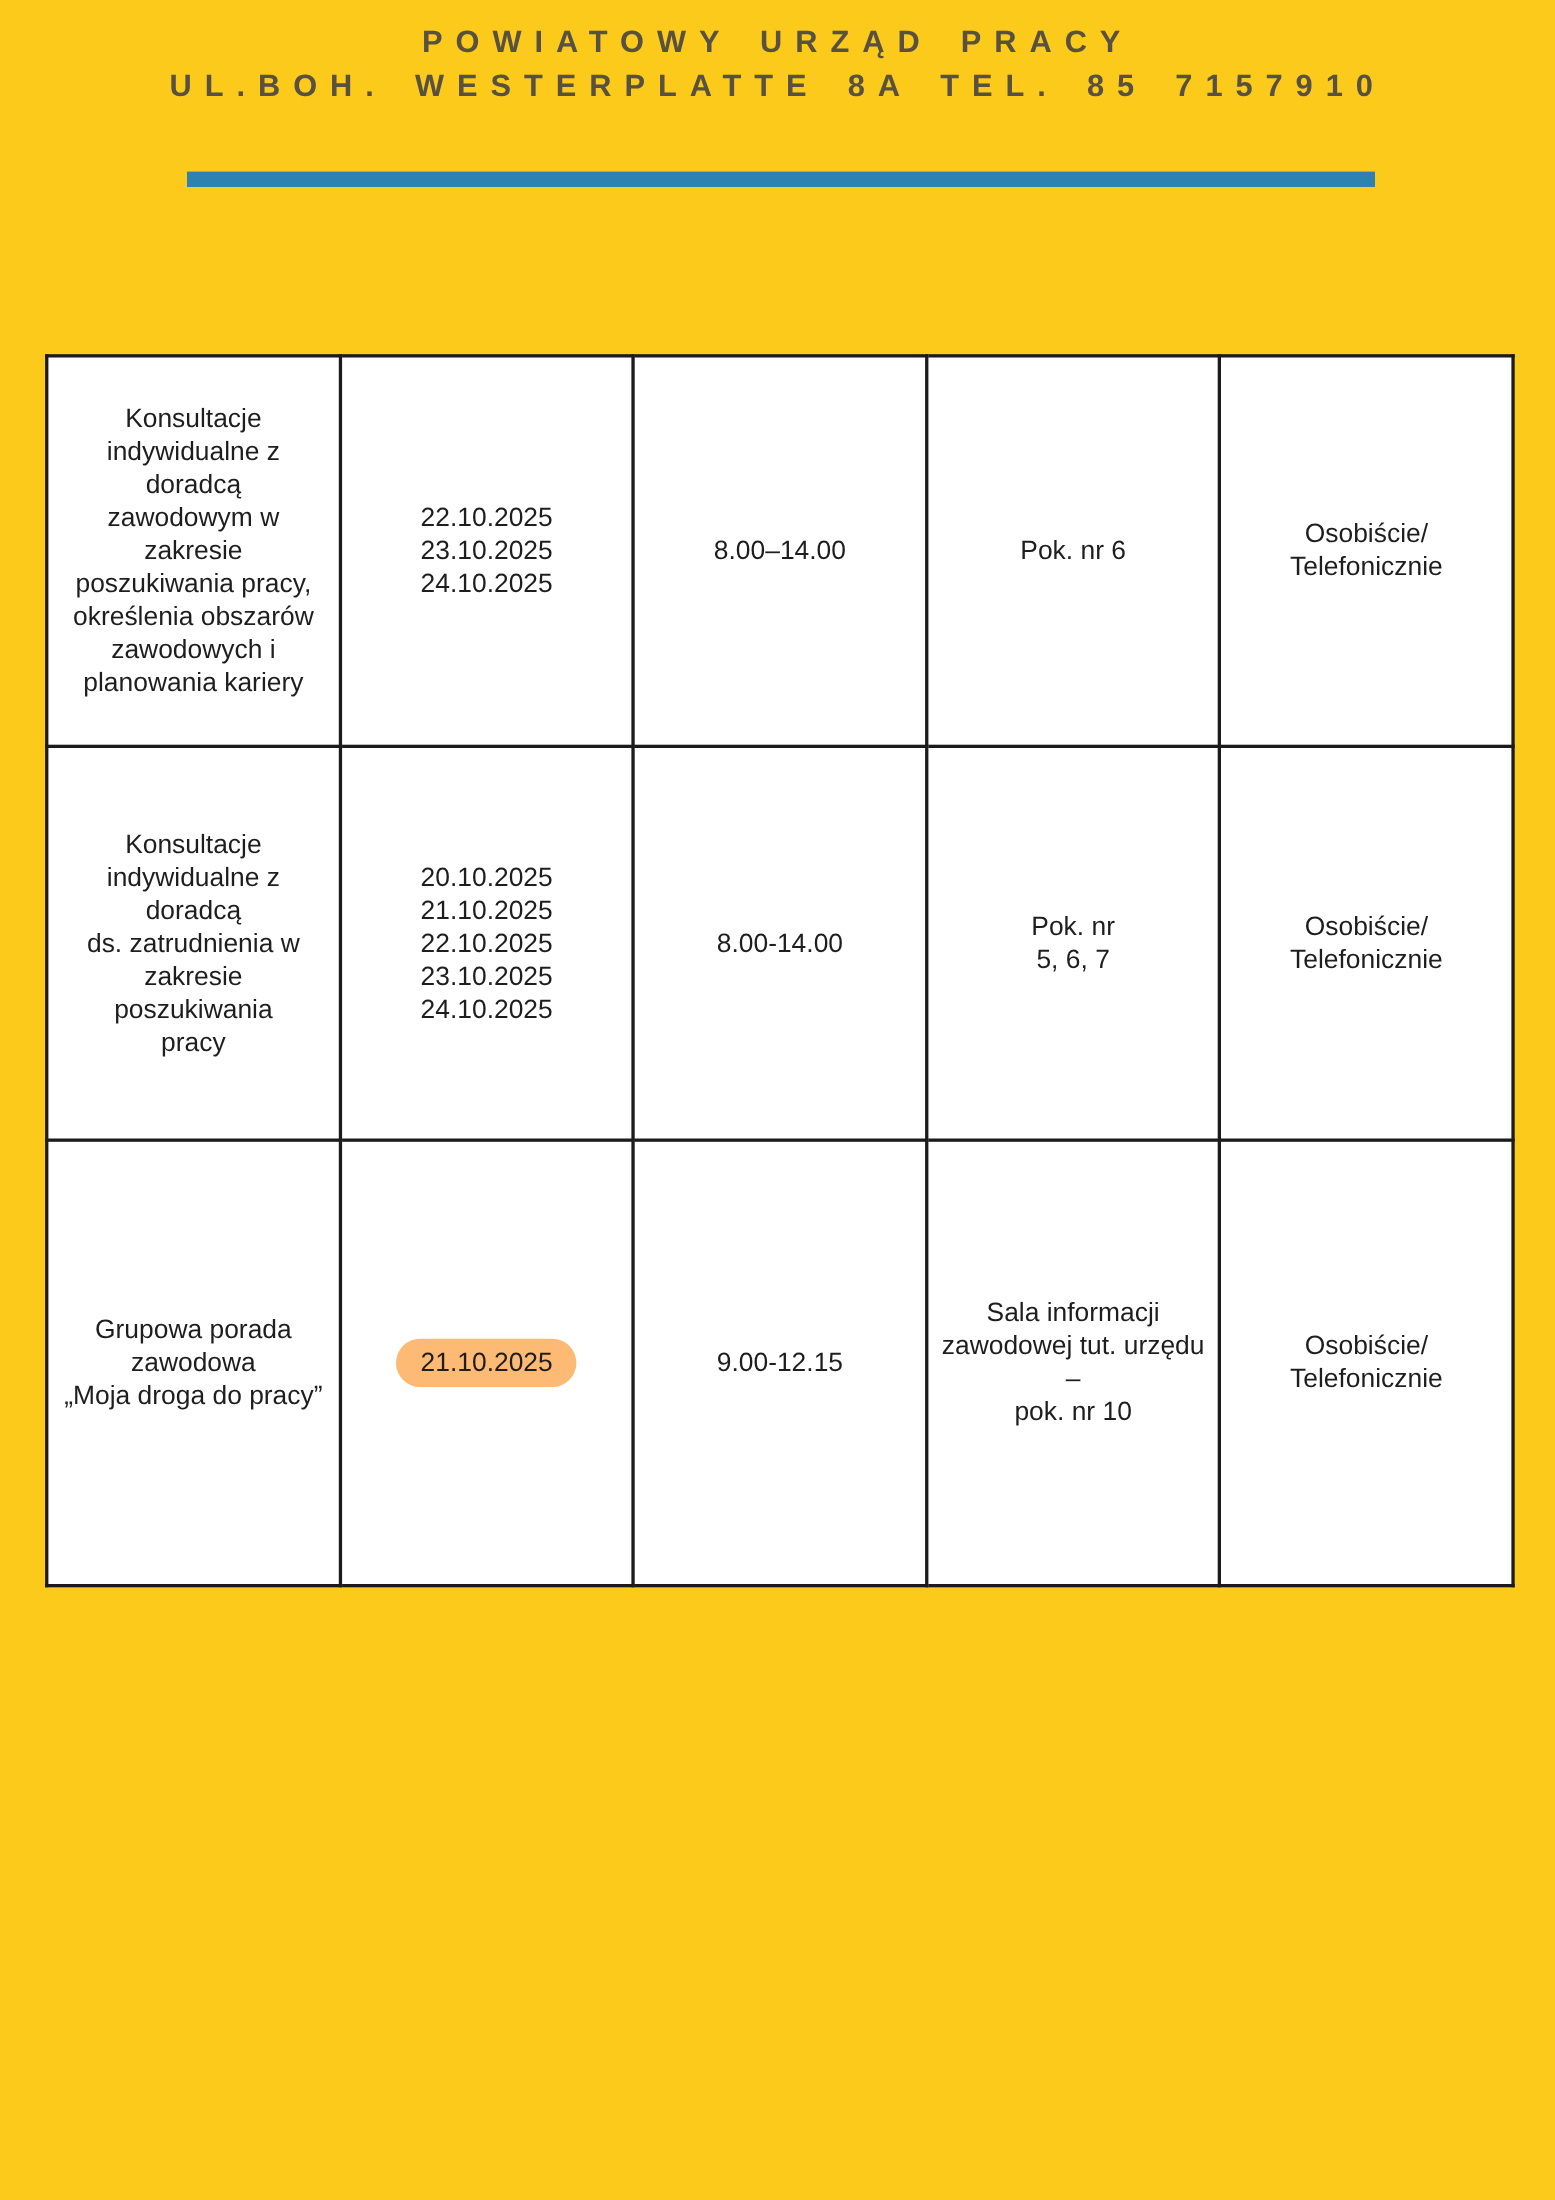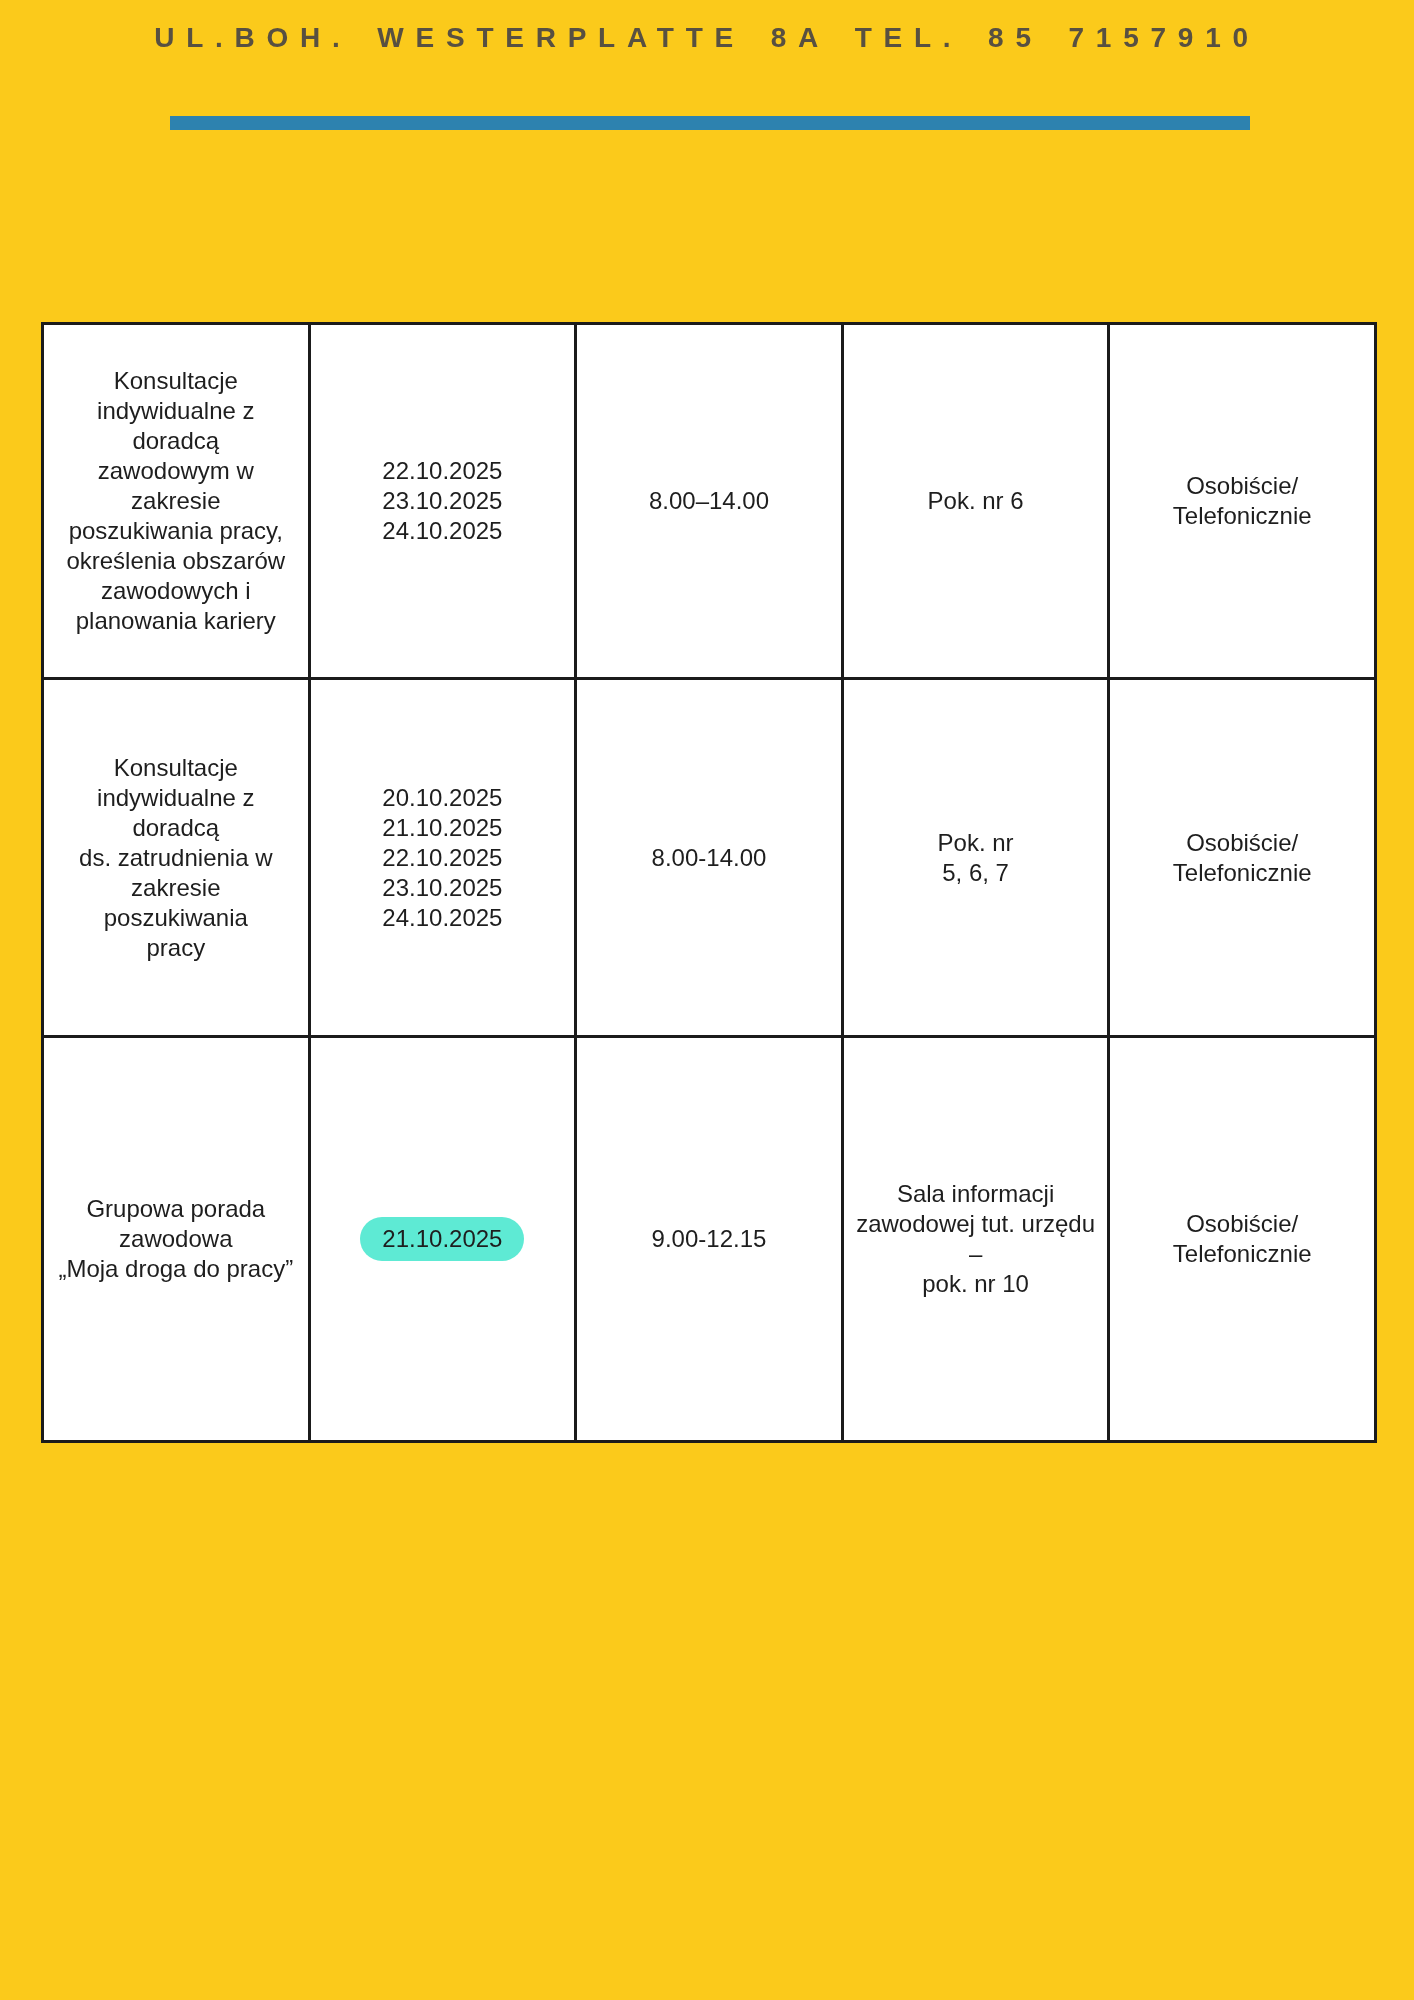--- a/index.html
+++ b/index.html
@@ -56,32 +56,33 @@
     line-height: 30px;
     padding: 0 12px;
     white-space: pre-line;
   }
   tr.header-row { height: 360px; }
   tr.row-1 { height: 355px; }
   tr.row-2 { height: 358px; }
   tr.row-3 { height: 405px; padding-left: 16px; }
   .pill {
     display: inline-block;
-    background: #5eead4;
+    background: #fdba74;
     border-radius: 26px;
     padding: 7px 22px;
     white-space: nowrap;
   }
 </style>
 </head>
 <body>
 
 <div class="page">
 
   <div class="masthead">
+    <div class="line">POWIATOWY URZĄD PRACY</div>
     <div class="line">UL.BOH. WESTERPLATTE 8A TEL. 85 7157910</div>
   </div>
 
   <div class="divider"></div>
 
   <table class="schedule">
     <tbody>
 
     <tr class="row-1">
       <td>Konsultacje

